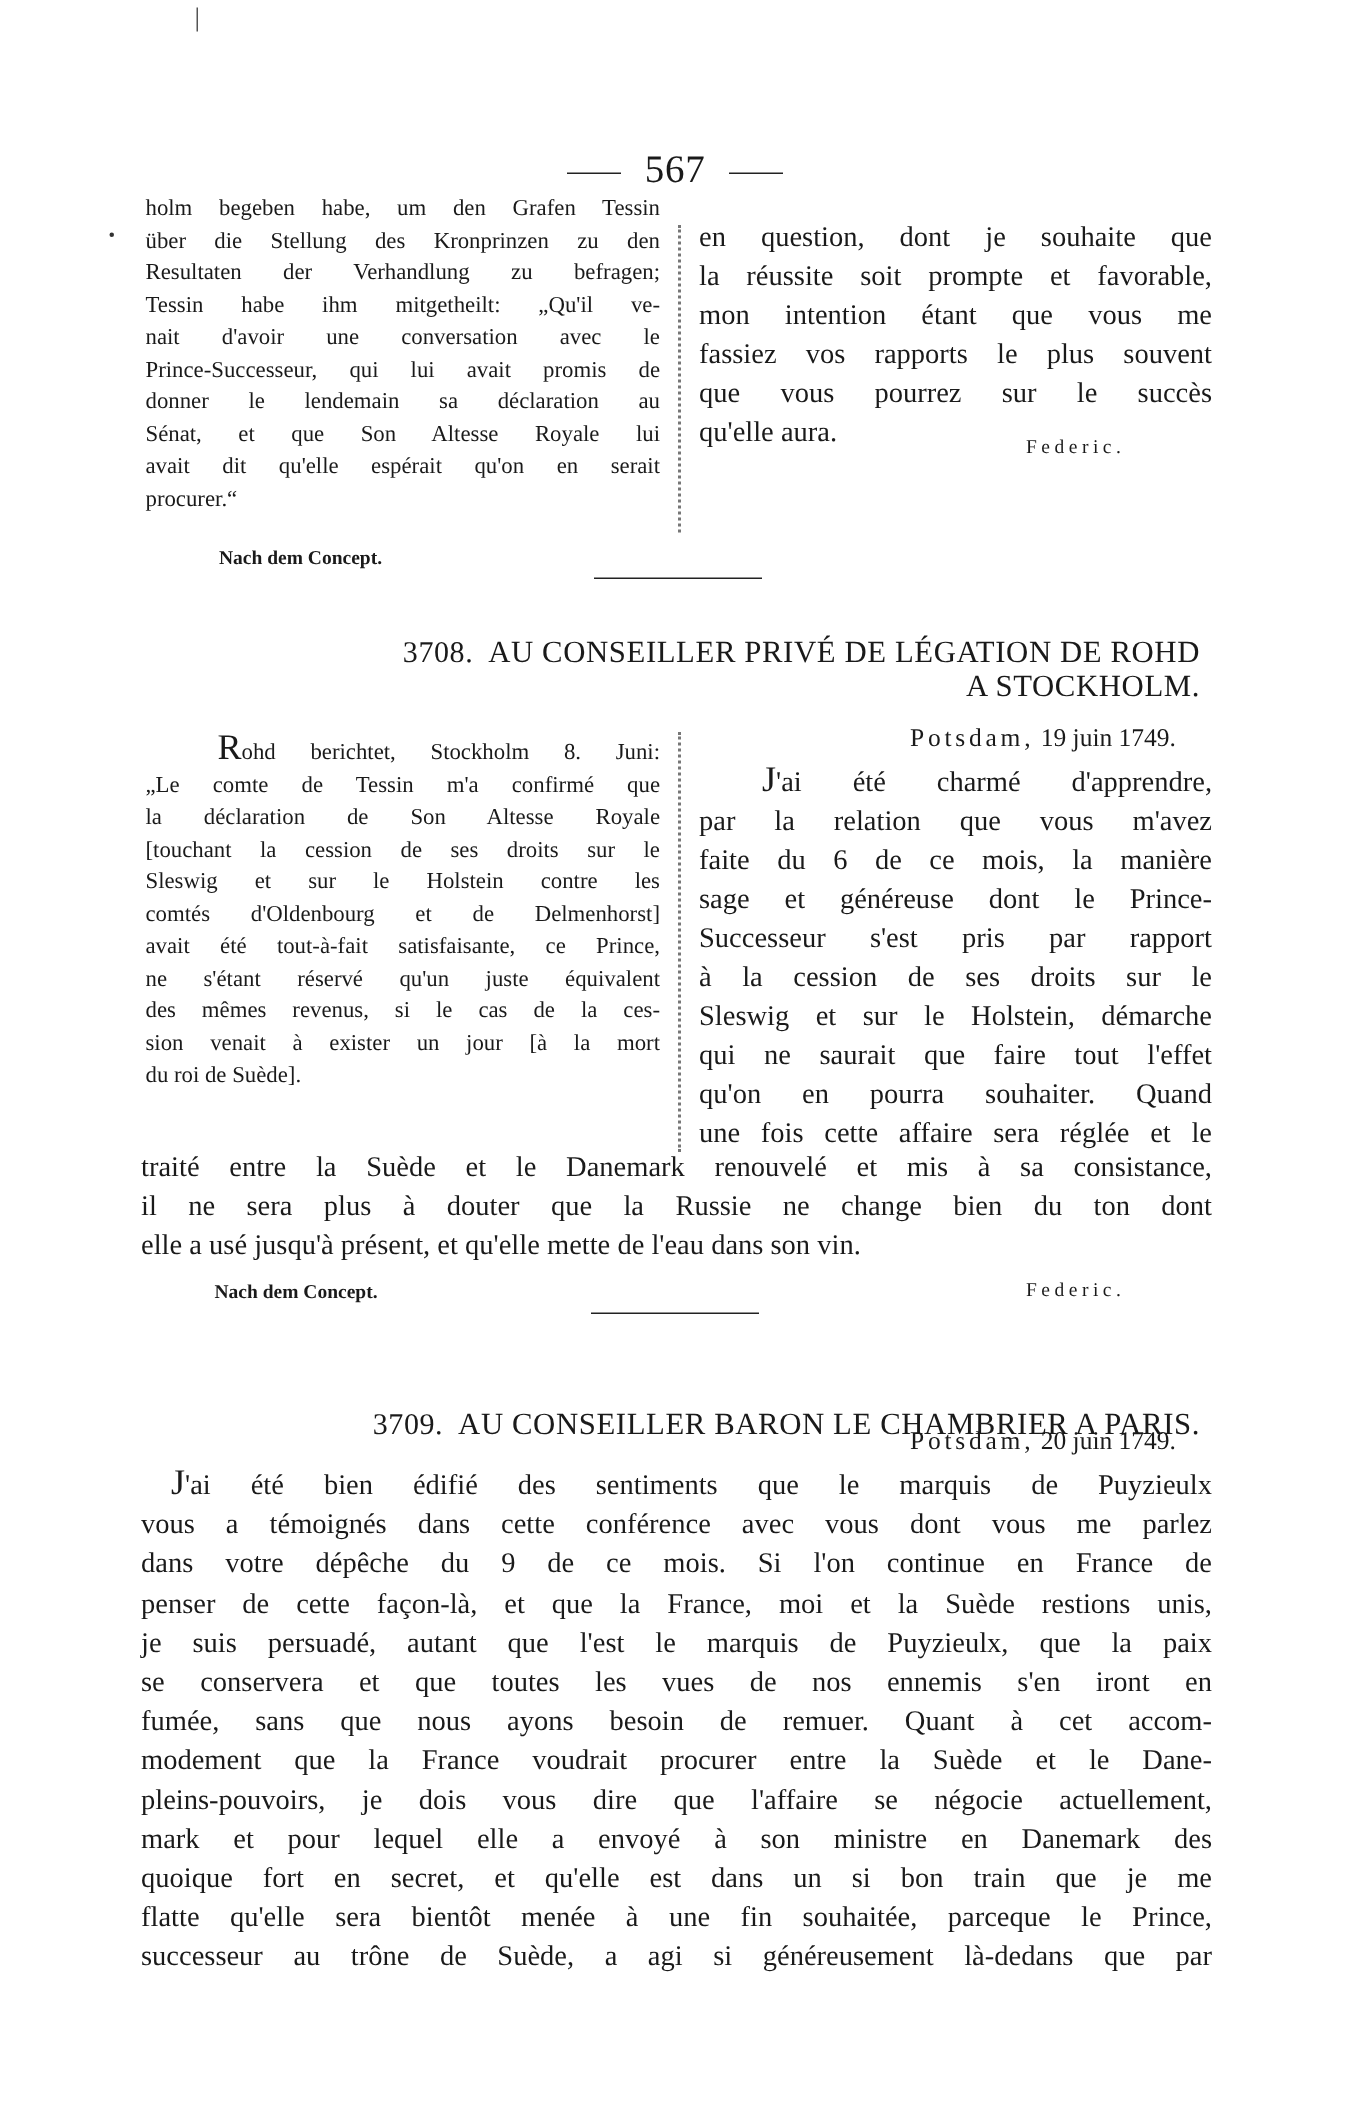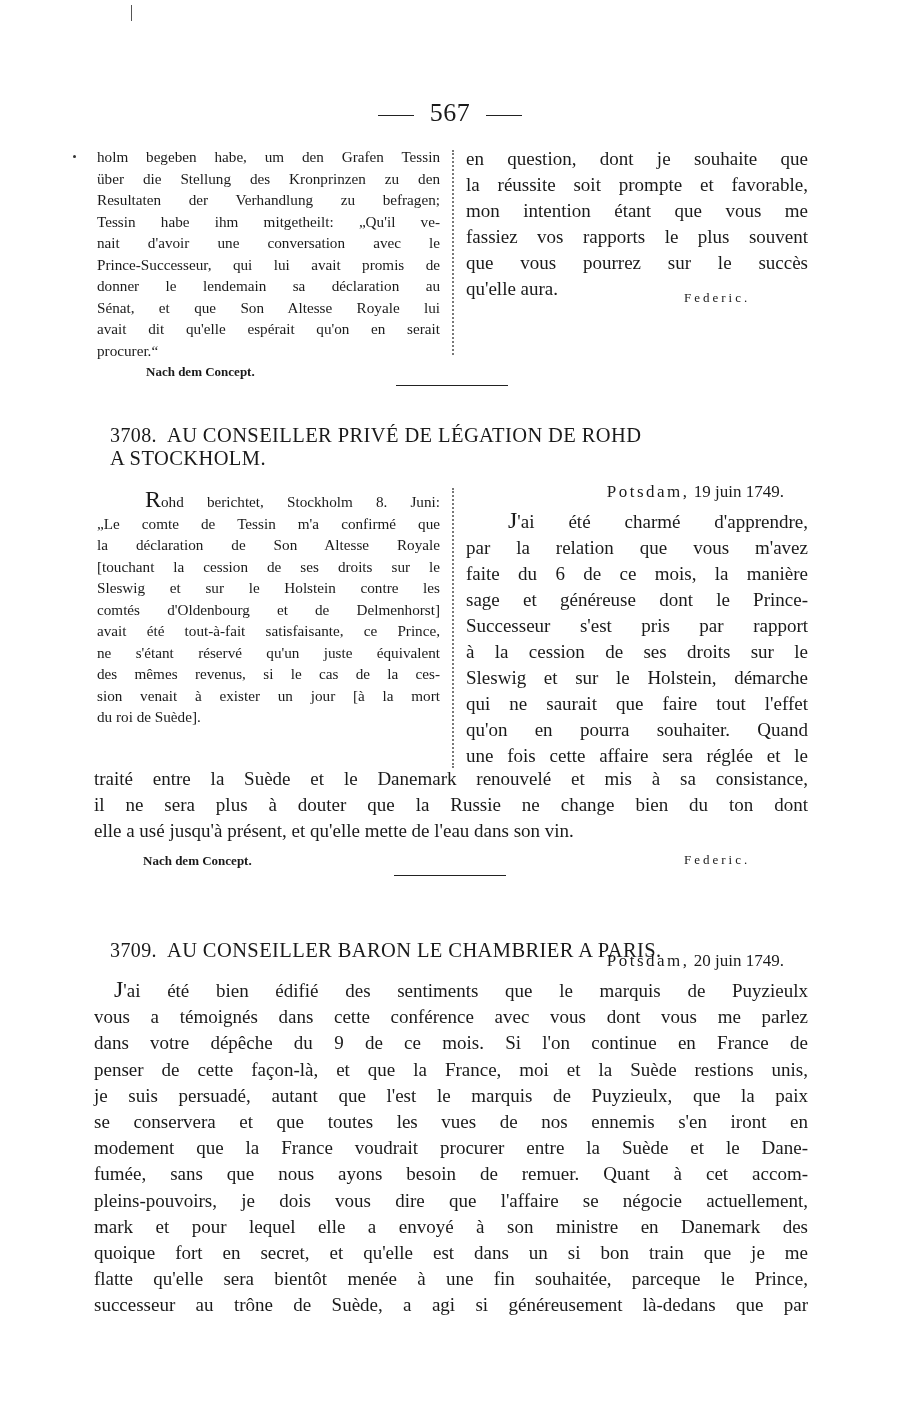--- a/index.html
+++ b/index.html
@@ -29,21 +29,21 @@
   .line { display: block; white-space: nowrap; text-align-last: justify; text-align: justify; }
   .line.last { text-align-last: left; }
 
   .vsep { width: 0; border-left: 2px dotted #777; }
 
   .note { font-family: "Liberation Serif", serif; font-size: 13px; font-weight: bold; }
   .hrule { height: 1px; background: #222; }
 
   .heading {
     font-family: "Liberation Serif", serif; font-size: 20.5px; letter-spacing: 0.4px;
-    text-align: left;
+    text-align: right;
   }
   .heading .num { font-size: 20px; }
 
   .dateline { font-family: "Liberation Serif", serif; font-size: 17px; text-align: right; }
   .dateline .place { letter-spacing: 2.5px; }
 
   .signature { font-family: "Liberation Serif", serif; font-size: 13px; letter-spacing: 3px; }
 
   .fullwidth { font-family: "Liberation Serif", serif; font-size: 19px; line-height: 26.2px; }
   .dropcap { font-size: 24px; }
@@ -51,21 +51,21 @@
 </head>
 <body>
 
 <div class="abs mark-line"></div>
 <div class="abs stray-dot"></div>
 
 <div class="abs page-number">
   <span class="dash"></span><span>567</span><span class="dash"></span>
 </div>
 
-<div class="abs col-left-small" style="left:97px; top:146px; width:343px;">
+<div class="abs col-left-small" style="left:97px; top:128px; width:343px;">
   <span class="line">holm begeben habe, um den Grafen Tessin</span>
   <span class="line">über die Stellung des Kronprinzen zu den</span>
   <span class="line">Resultaten der Verhandlung zu befragen;</span>
   <span class="line">Tessin habe ihm mitgetheilt: „Qu'il ve-</span>
   <span class="line">nait d'avoir une conversation avec le</span>
   <span class="line">Prince-Successeur, qui lui avait promis de</span>
   <span class="line">donner le lendemain sa déclaration au</span>
   <span class="line">Sénat, et que Son Altesse Royale lui</span>
   <span class="line">avait dit qu'elle espérait qu'on en serait</span>
   <span class="line last">procurer.“</span>
@@ -138,20 +138,20 @@
 <div class="abs dateline" style="left:466px; top:951px; width:318px;">
   <span class="place">Potsdam,</span> <span>20 juin 1749.</span>
 </div>
 <div class="abs fullwidth" style="left:94px; top:976px; width:714px;">
   <span class="line" style="padding-left:20px;"><span class="dropcap">J</span><span>'ai été bien édifié des sentiments que le marquis de Puyzieulx</span></span>
   <span class="line">vous a témoignés dans cette conférence avec vous dont vous me parlez</span>
   <span class="line">dans votre dépêche du 9 de ce mois. Si l'on continue en France de</span>
   <span class="line">penser de cette façon-là, et que la France, moi et la Suède restions unis,</span>
   <span class="line">je suis persuadé, autant que l'est le marquis de Puyzieulx, que la paix</span>
   <span class="line">se conservera et que toutes les vues de nos ennemis s'en iront en</span>
+  <span class="line">fumée, sans que nous ayons besoin de remuer. Quant à cet accom-</span>
   <span class="line">modement que la France voudrait procurer entre la Suède et le Dane-</span>
-  <span class="line">fumée, sans que nous ayons besoin de remuer. Quant à cet accom-</span>
   <span class="line">pleins-pouvoirs, je dois vous dire que l'affaire se négocie actuellement,</span>
   <span class="line">mark et pour lequel elle a envoyé à son ministre en Danemark des</span>
   <span class="line">quoique fort en secret, et qu'elle est dans un si bon train que je me</span>
   <span class="line">flatte qu'elle sera bientôt menée à une fin souhaitée, parceque le Prince,</span>
   <span class="line">successeur au trône de Suède, a agi si généreusement là-dedans que par</span>
 </div>
 
 </body></html>

